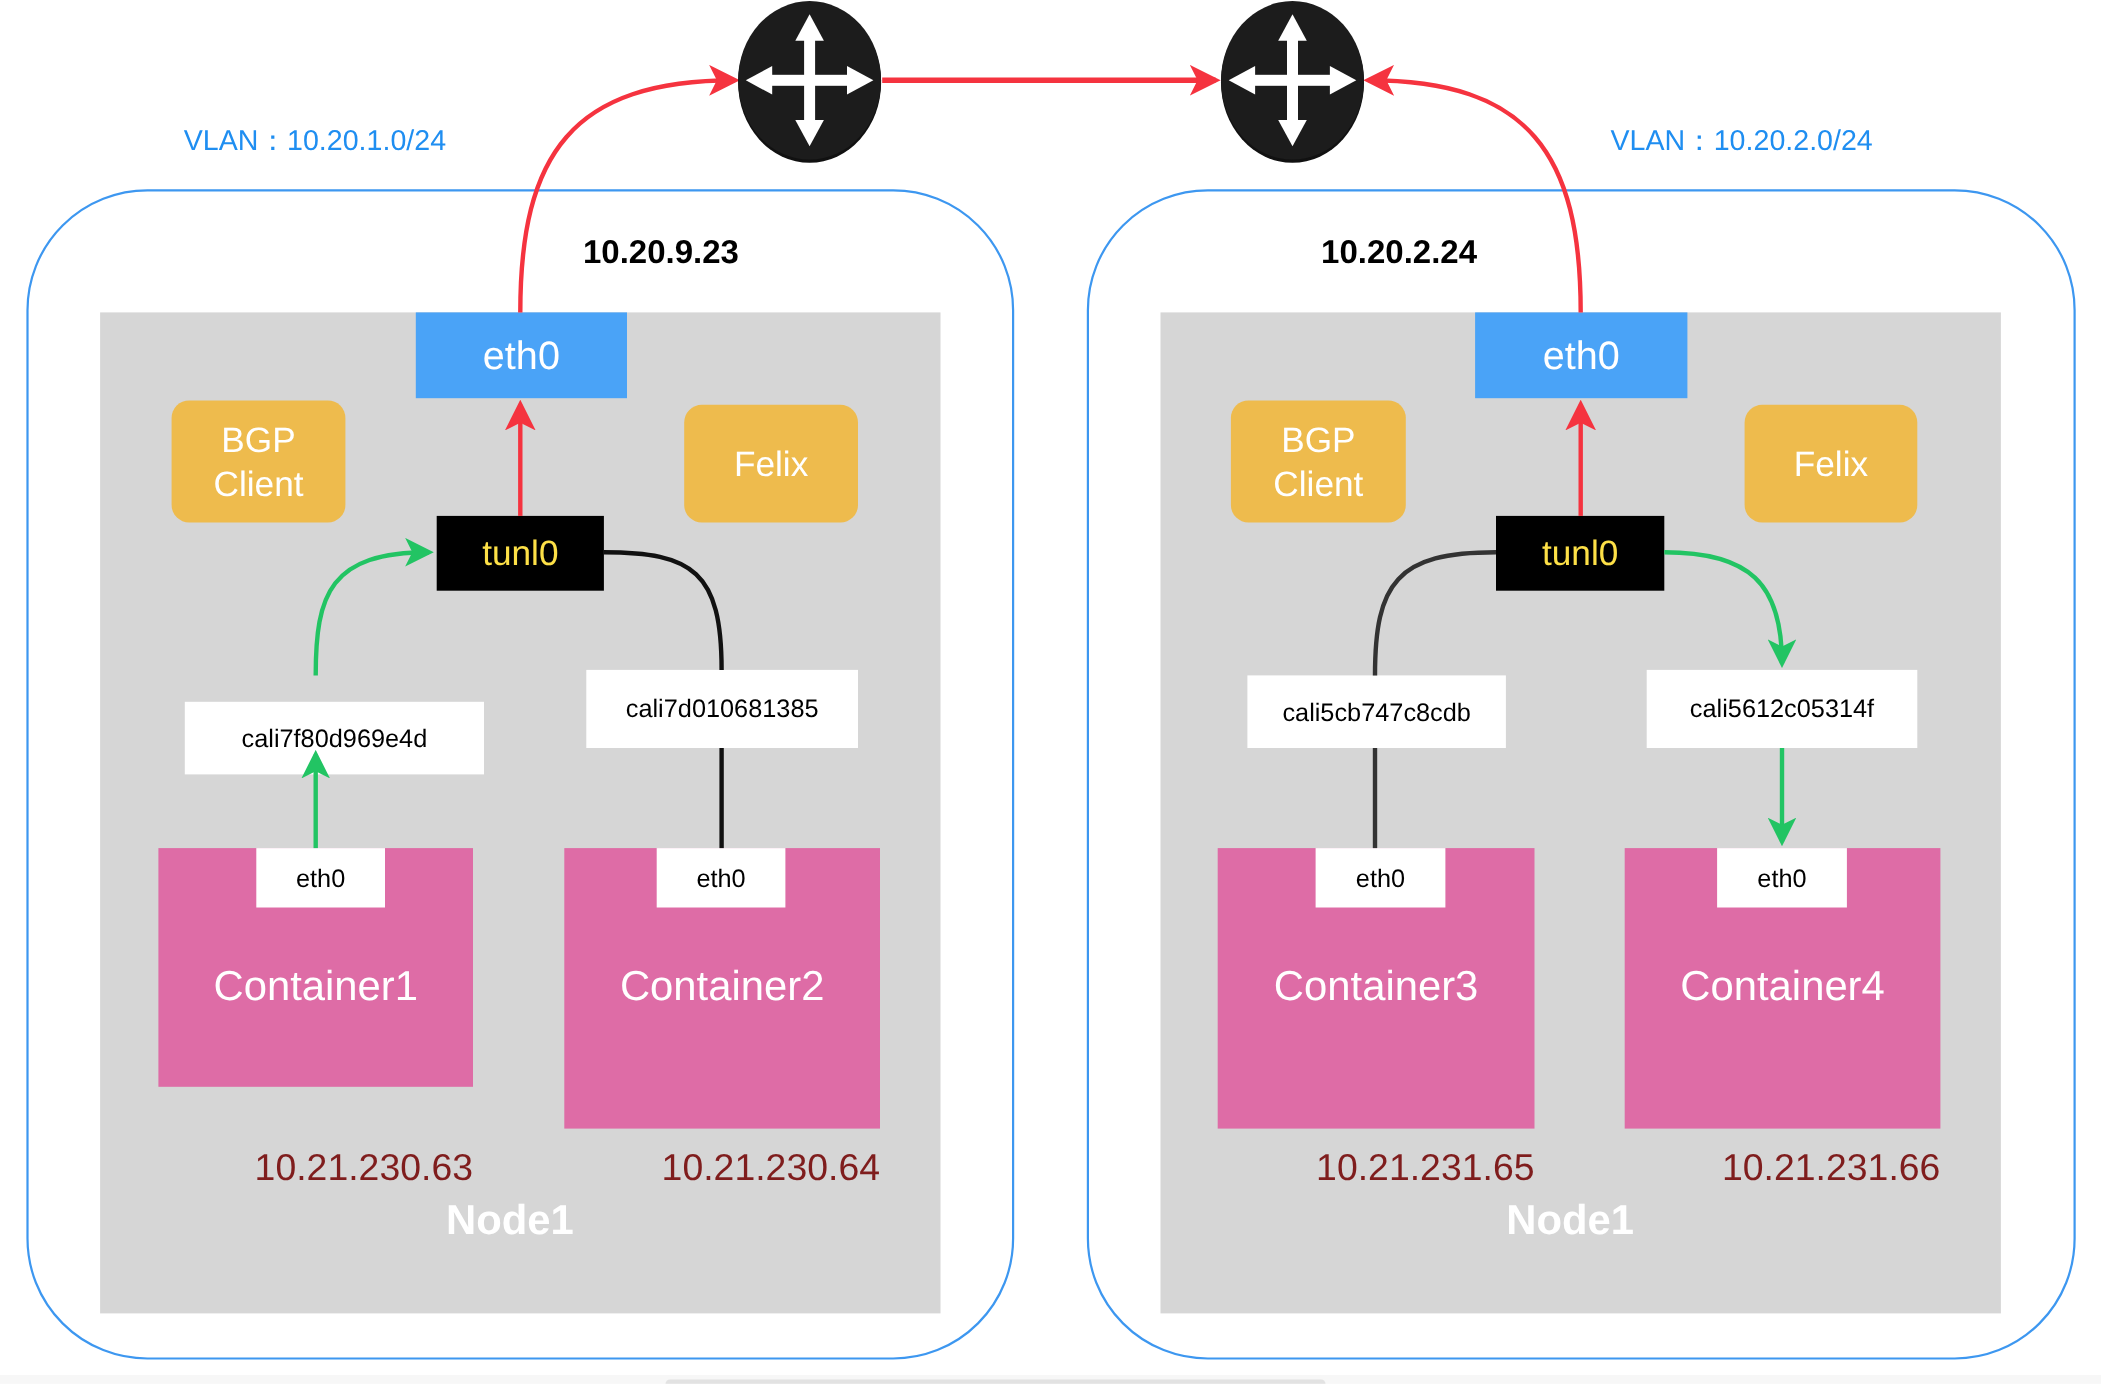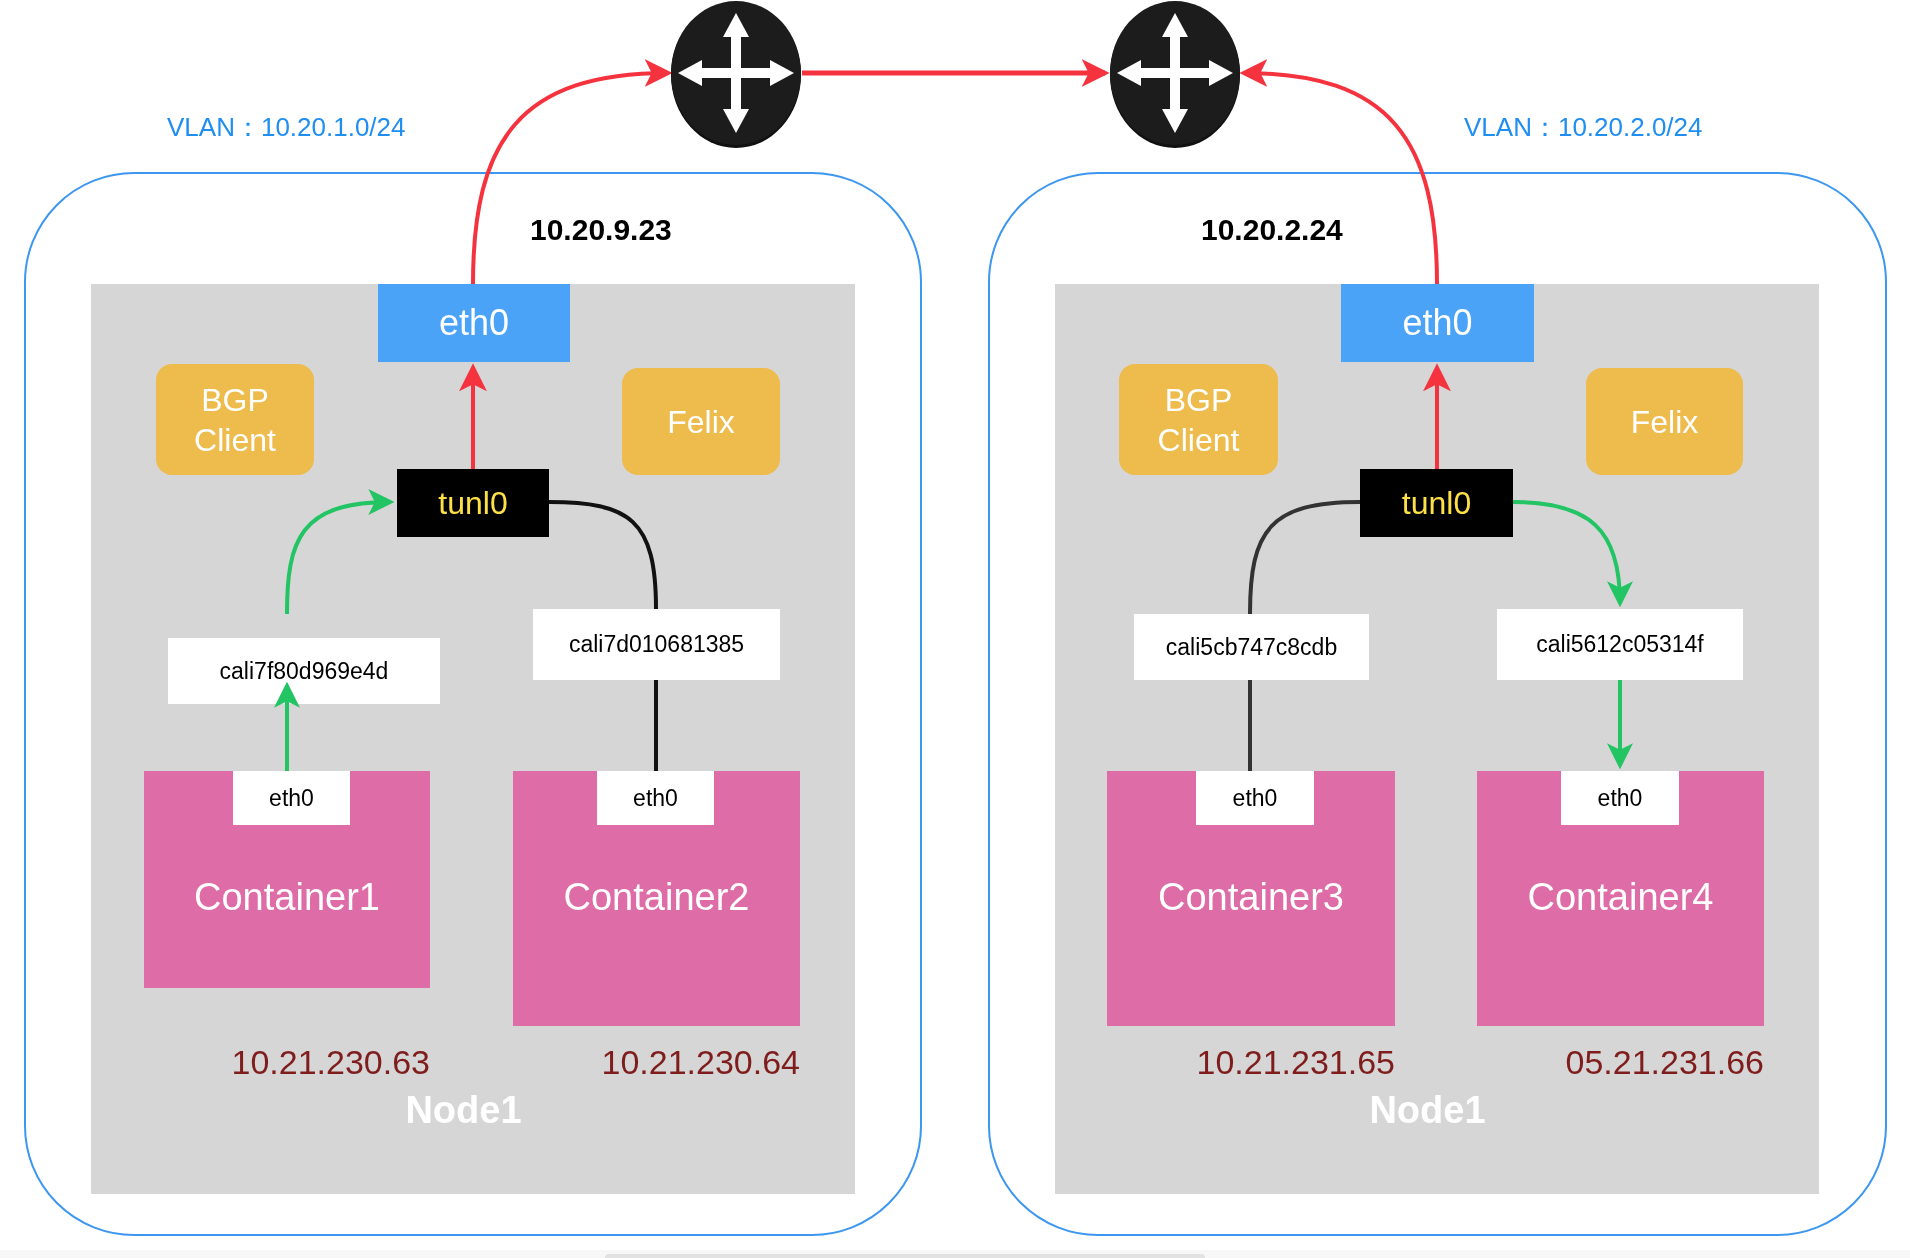--- a/index.html
+++ b/index.html
@@ -139,21 +139,21 @@
   <span>eth0</span>
 </div>
 <div class="abs pink-box" style="left:1477px; top:771px; width:287px; height:255px;">
   <div class="container-label">Container4</div>
 </div>
 <div class="abs white-box" style="left:1561px; top:771px; width:118px; height:54px;">
   <span>eth0</span>
 </div>
 
 <div class="abs ip-label" style="left:1107px; top:1043px; width:288px;">10.21.231.65</div>
-<div class="abs ip-label" style="left:1477px; top:1043px; width:287px;">05.21.231.66</div>
+<div class="abs ip-label" style="left:1477px; top:1043px; width:287px;">10.21.231.66</div>
 <div class="abs node-label" style="left:1055px; top:1089px; width:745px;">Node1</div>
 
 <svg class="overlay" width="1910" height="1258" viewBox="0 0 1910 1258">
   <defs>
     <marker id="arrRed" viewBox="0 0 12 12" refX="10" refY="6" markerWidth="7" markerHeight="7" orient="auto-start-reverse" markerUnits="userSpaceOnUse">
       <path d="M0,0 L12,6 L0,12 L3,6 Z" fill="#f5333f"></path>
     </marker>
     <marker id="arrRedL" viewBox="0 0 12 12" refX="10" refY="6" markerWidth="28" markerHeight="28" orient="auto" markerUnits="userSpaceOnUse">
       <path d="M0,0 L12,6 L0,12 L3,6 Z" fill="#f5333f"></path>
     </marker>

